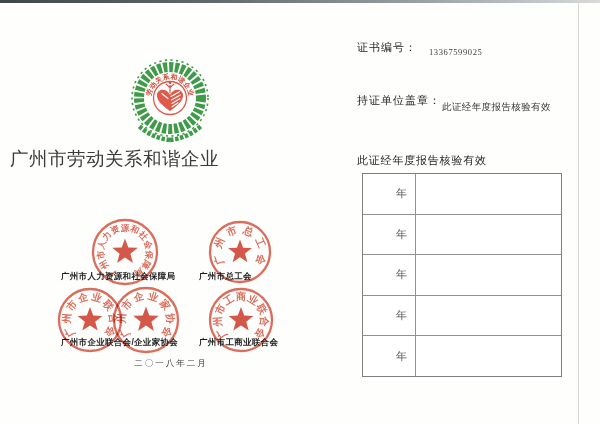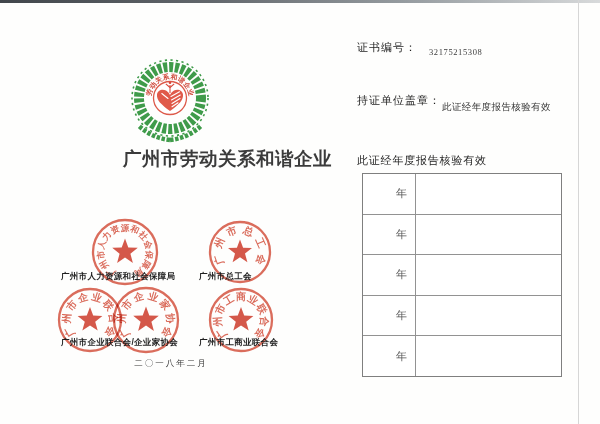--- a/index.html
+++ b/index.html
@@ -11,22 +11,22 @@
   .sheet{position:absolute;inset:0;background:#fefefd;}
   .scan-edge-top{
     position:absolute;top:0;left:0;width:600px;height:3px;
     background:linear-gradient(to right,#41464b 0%,#62676c 35%,#9aa0a4 70%,#d8dadb 100%);
   }
   .scan-edge-right{position:absolute;top:0;left:578px;width:1px;height:424px;background:#d6d6d6;}
 
   
   .emblem{position:absolute;left:128px;top:57px;width:84px;height:88px;}
   .title-line1{
-    position:absolute;left:10px;top:146px;width:322px;text-align:right;
-    font-size:18.5px;font-weight:700;color:#3b3b3b;letter-spacing:.5px;white-space:nowrap;
+    position:absolute;left:10px;top:146px;width:322px;text-align:left;
+    font-size:18.5px;font-weight:400;color:#3b3b3b;letter-spacing:.5px;white-space:nowrap;
   }
   .title-line2{
     position:absolute;left:10px;top:178px;width:322px;text-align:center;
     font-size:19px;font-weight:700;color:#3b3b3b;letter-spacing:2px;
   }
   .seal{position:absolute;mix-blend-mode:multiply;opacity:.92;}
   .seal-label{
     position:absolute;font-size:8.5px;font-weight:700;color:#1f1f1f;
     letter-spacing:.3px;white-space:nowrap;
   }
@@ -184,21 +184,21 @@
       </svg></div>
 
   <div class="seal-label seal-label-1">广州市人力资源和社会保障局</div>
   <div class="seal-label seal-label-2">广州市总工会</div>
   <div class="seal-label seal-label-3">广州市企业联合会/企业家协会</div>
   <div class="seal-label seal-label-4">广州市工商业联合会</div>
 
   <div class="issue-date">二〇一八年二月</div>
 
   <div class="field-label cert-no-label">证书编号：</div>
-  <div class="cert-no-value">32175215308</div>
+  <div class="cert-no-value">13367599025</div>
 
   <div class="field-label holder-label">持证单位盖章：</div>
   <div class="holder-name">此证经年度报告核验有效</div>
 
   <div class="field-label verify-heading">此证经年度报告核验有效</div>
 
   <div class="verify-table" id="verify-table">
       <div class="vt-row">
         <div class="vt-year">年</div>
         <div class="vt-blank"></div>

